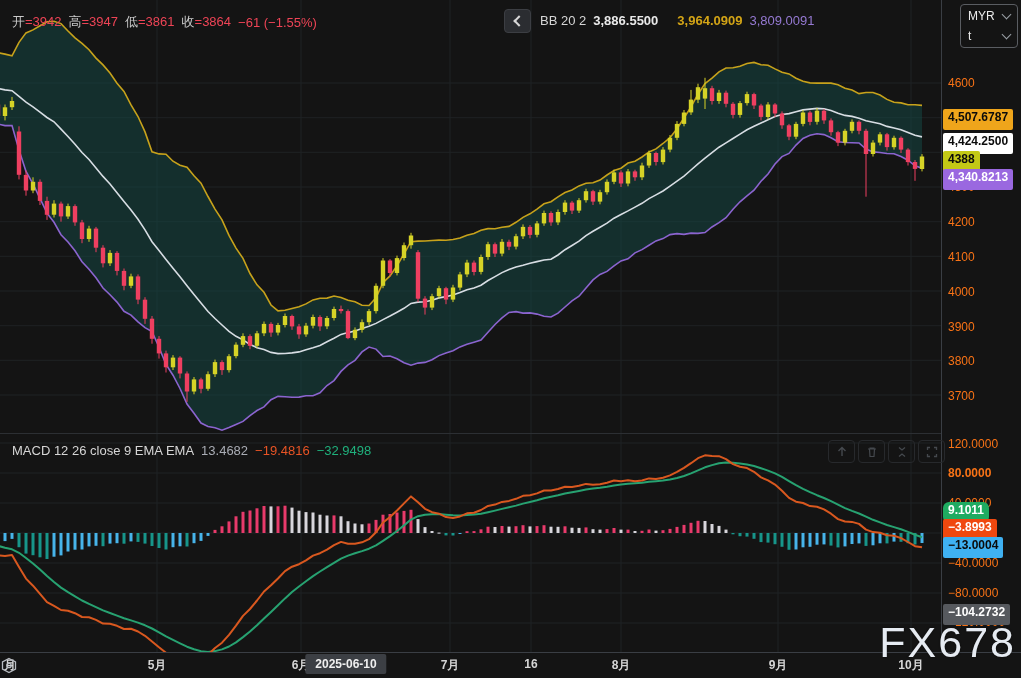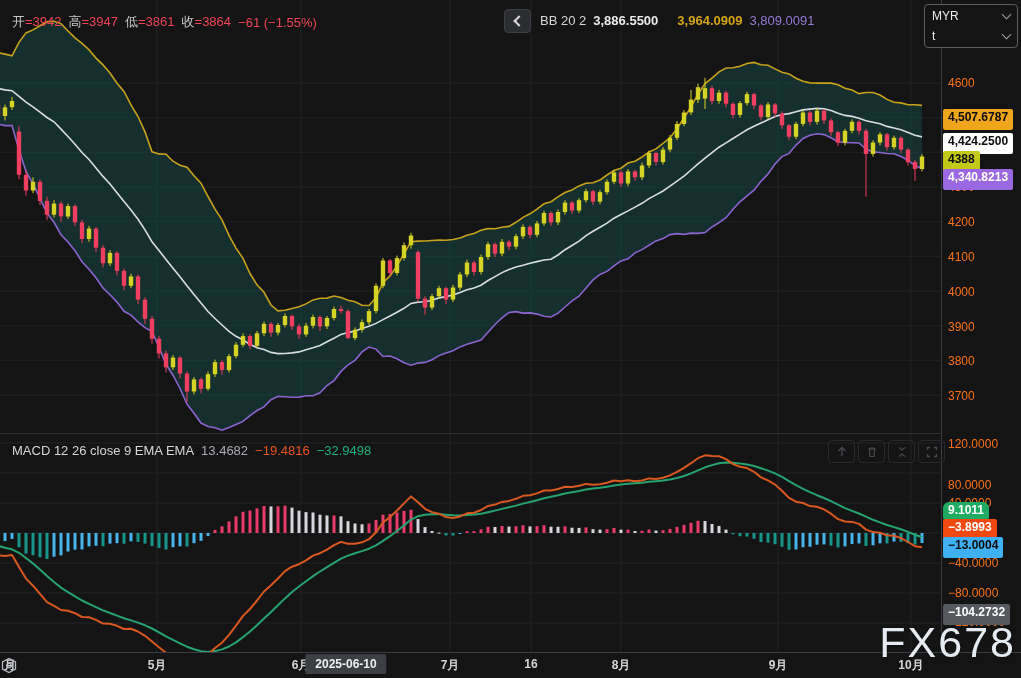--- a/index.html
+++ b/index.html
@@ -23,21 +23,21 @@
   .chev-down{width:6px;height:6px;border-right:1.6px solid #9aa0a6;border-bottom:1.6px solid #9aa0a6;transform:rotate(45deg);margin-top:-3px;}
   
   #price-axis{position:absolute;left:941px;top:0;width:80px;height:652px;background:#141414;z-index:10;}
   .vline{position:absolute;left:941px;top:0;width:1px;height:652px;background:#3a3e44;z-index:12;}
   .hline-axis{position:absolute;left:0;top:652px;width:1021px;height:1px;background:#3a3e44;z-index:12;}
   .pane-sep{position:absolute;left:0;top:433px;width:1021px;height:1px;background:#2c2f33;z-index:9;}
   .tick{position:absolute;left:7px;font-size:12px;color:#f97316;z-index:11;text-align:center;}
   .badge{position:absolute;left:2px;font-size:12px;font-weight:700;line-height:17px;height:21px;border-radius:2px;
          padding:0 5px;z-index:13;white-space:nowrap;}
   
-  #sym-box{position:absolute;right:3px;top:4px;width:94px;height:44px;border:1px solid #5a5d62;border-radius:4px;
+  #sym-box{position:absolute;right:3px;top:4px;width:58px;height:44px;border:1px solid #5a5d62;border-radius:4px;
            z-index:30;background:#141414;display:flex;flex-direction:column;justify-content:space-around;padding:1px 7px;box-sizing:border-box;}
   .sym-row{display:flex;align-items:center;justify-content:space-between;font-size:12px;color:#ececec;cursor:pointer;}
   
   #time-axis{position:absolute;left:0;top:653px;width:1021px;height:25px;background:#141414;z-index:15;}
   .tlabel{position:absolute;top:4px;transform:translateX(-50%);font-size:12px;font-weight:600;color:#d6d6d6;}
   .date-badge{position:absolute;top:1px;transform:translateX(-50%);background:#3c3f44;color:#efefef;font-size:12px;
               font-weight:600;padding:3px 10px;border-radius:2px;z-index:16;}
   
   #macd-toolbar{position:absolute;left:828px;top:440px;display:flex;gap:3px;z-index:20;}
   .tool{width:25px;height:21px;border:1px solid #27292c;border-radius:4px;display:flex;align-items:center;justify-content:center;cursor:pointer;}
@@ -589,21 +589,21 @@
   <div id="price-axis">
       <div class="tick" style="top: 76px;">4600</div>
       <div class="tick" style="top: 180px;">4300</div>
       <div class="tick" style="top: 215px;">4200</div>
       <div class="tick" style="top: 250px;">4100</div>
       <div class="tick" style="top: 285px;">4000</div>
       <div class="tick" style="top: 320px;">3900</div>
       <div class="tick" style="top: 354px;">3800</div>
       <div class="tick" style="top: 389px;">3700</div>
       <div class="tick" style="top: 437px;">120.0000</div>
-      <div class="tick" style="top: 478px;">80.0000</div>
+      <div class="tick" style="top: 466px; font-weight: bold;">80.0000</div>
       <div class="tick" style="top: 496px;">40.0000</div>
       <div class="tick" style="top: 556px;">−40.0000</div>
       <div class="tick" style="top: 586px;">−80.0000</div>
       <div class="tick" style="top: 615px;">−120.0000</div>
       <div class="badge" style="top: 109px; background: rgb(239, 165, 27); color: rgb(11, 11, 11);">4,507.6787</div>
       <div class="badge" style="top: 133px; background: rgb(255, 255, 255); color: rgb(11, 11, 11);">4,424.2500</div>
       <div class="badge" style="top: 151px; background: rgb(195, 201, 22); color: rgb(11, 11, 11);">4388</div>
       <div class="badge" style="top: 169px; background: rgb(154, 104, 224); color: rgb(255, 255, 255);">4,340.8213</div>
       <div class="badge" style="top: 502px; background: rgb(31, 171, 97); color: rgb(255, 255, 255); border-radius: 6px;">9.1011</div>
       <div class="badge" style="top: 519px; background: rgb(240, 72, 15); color: rgb(255, 255, 255);">−3.8993</div>

